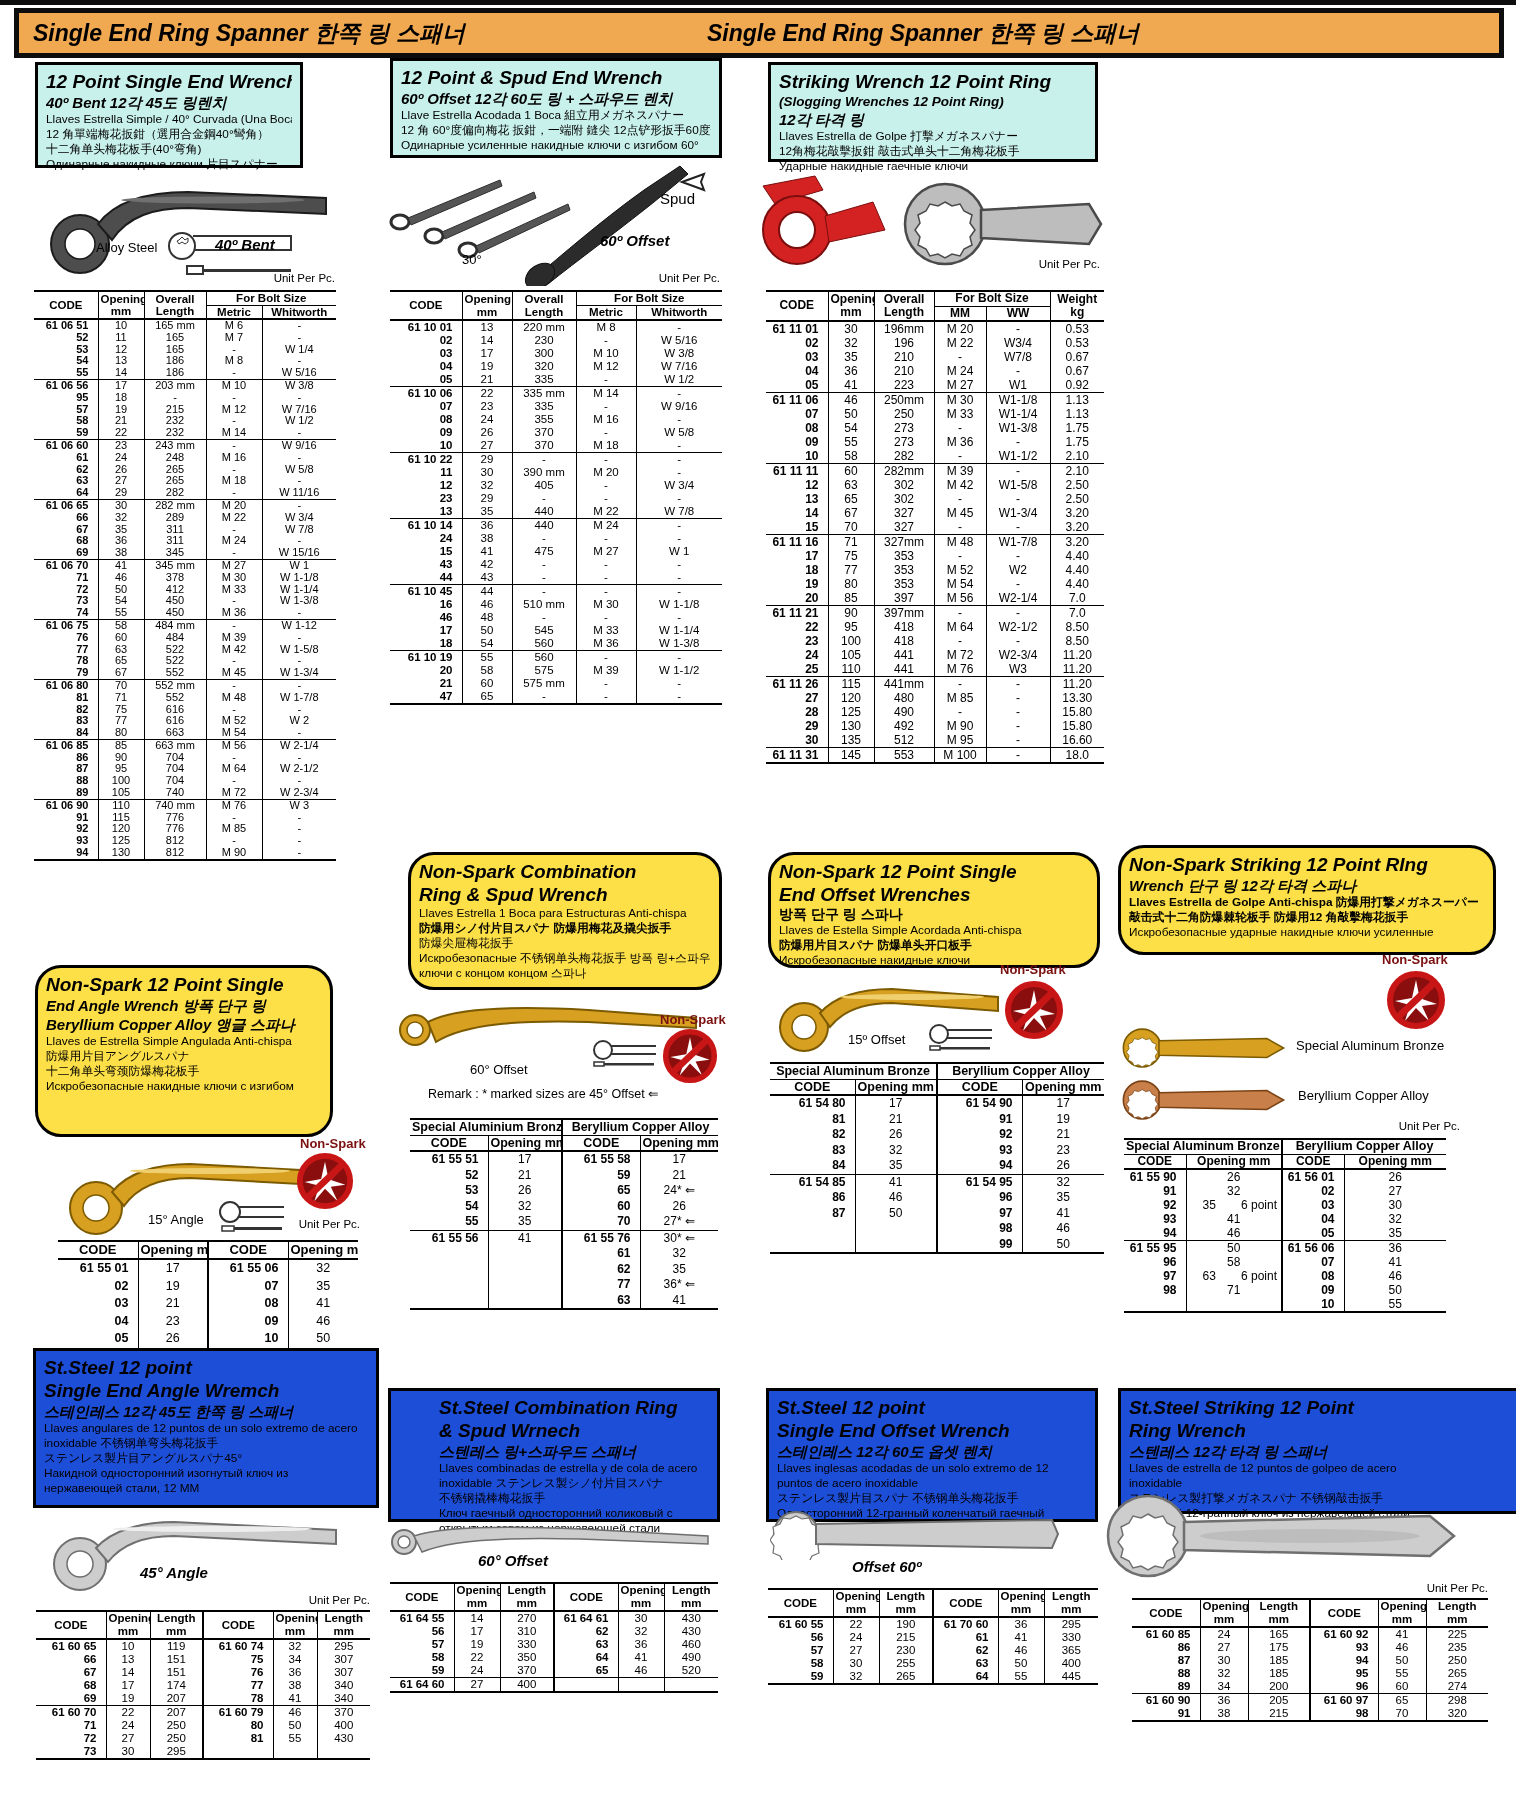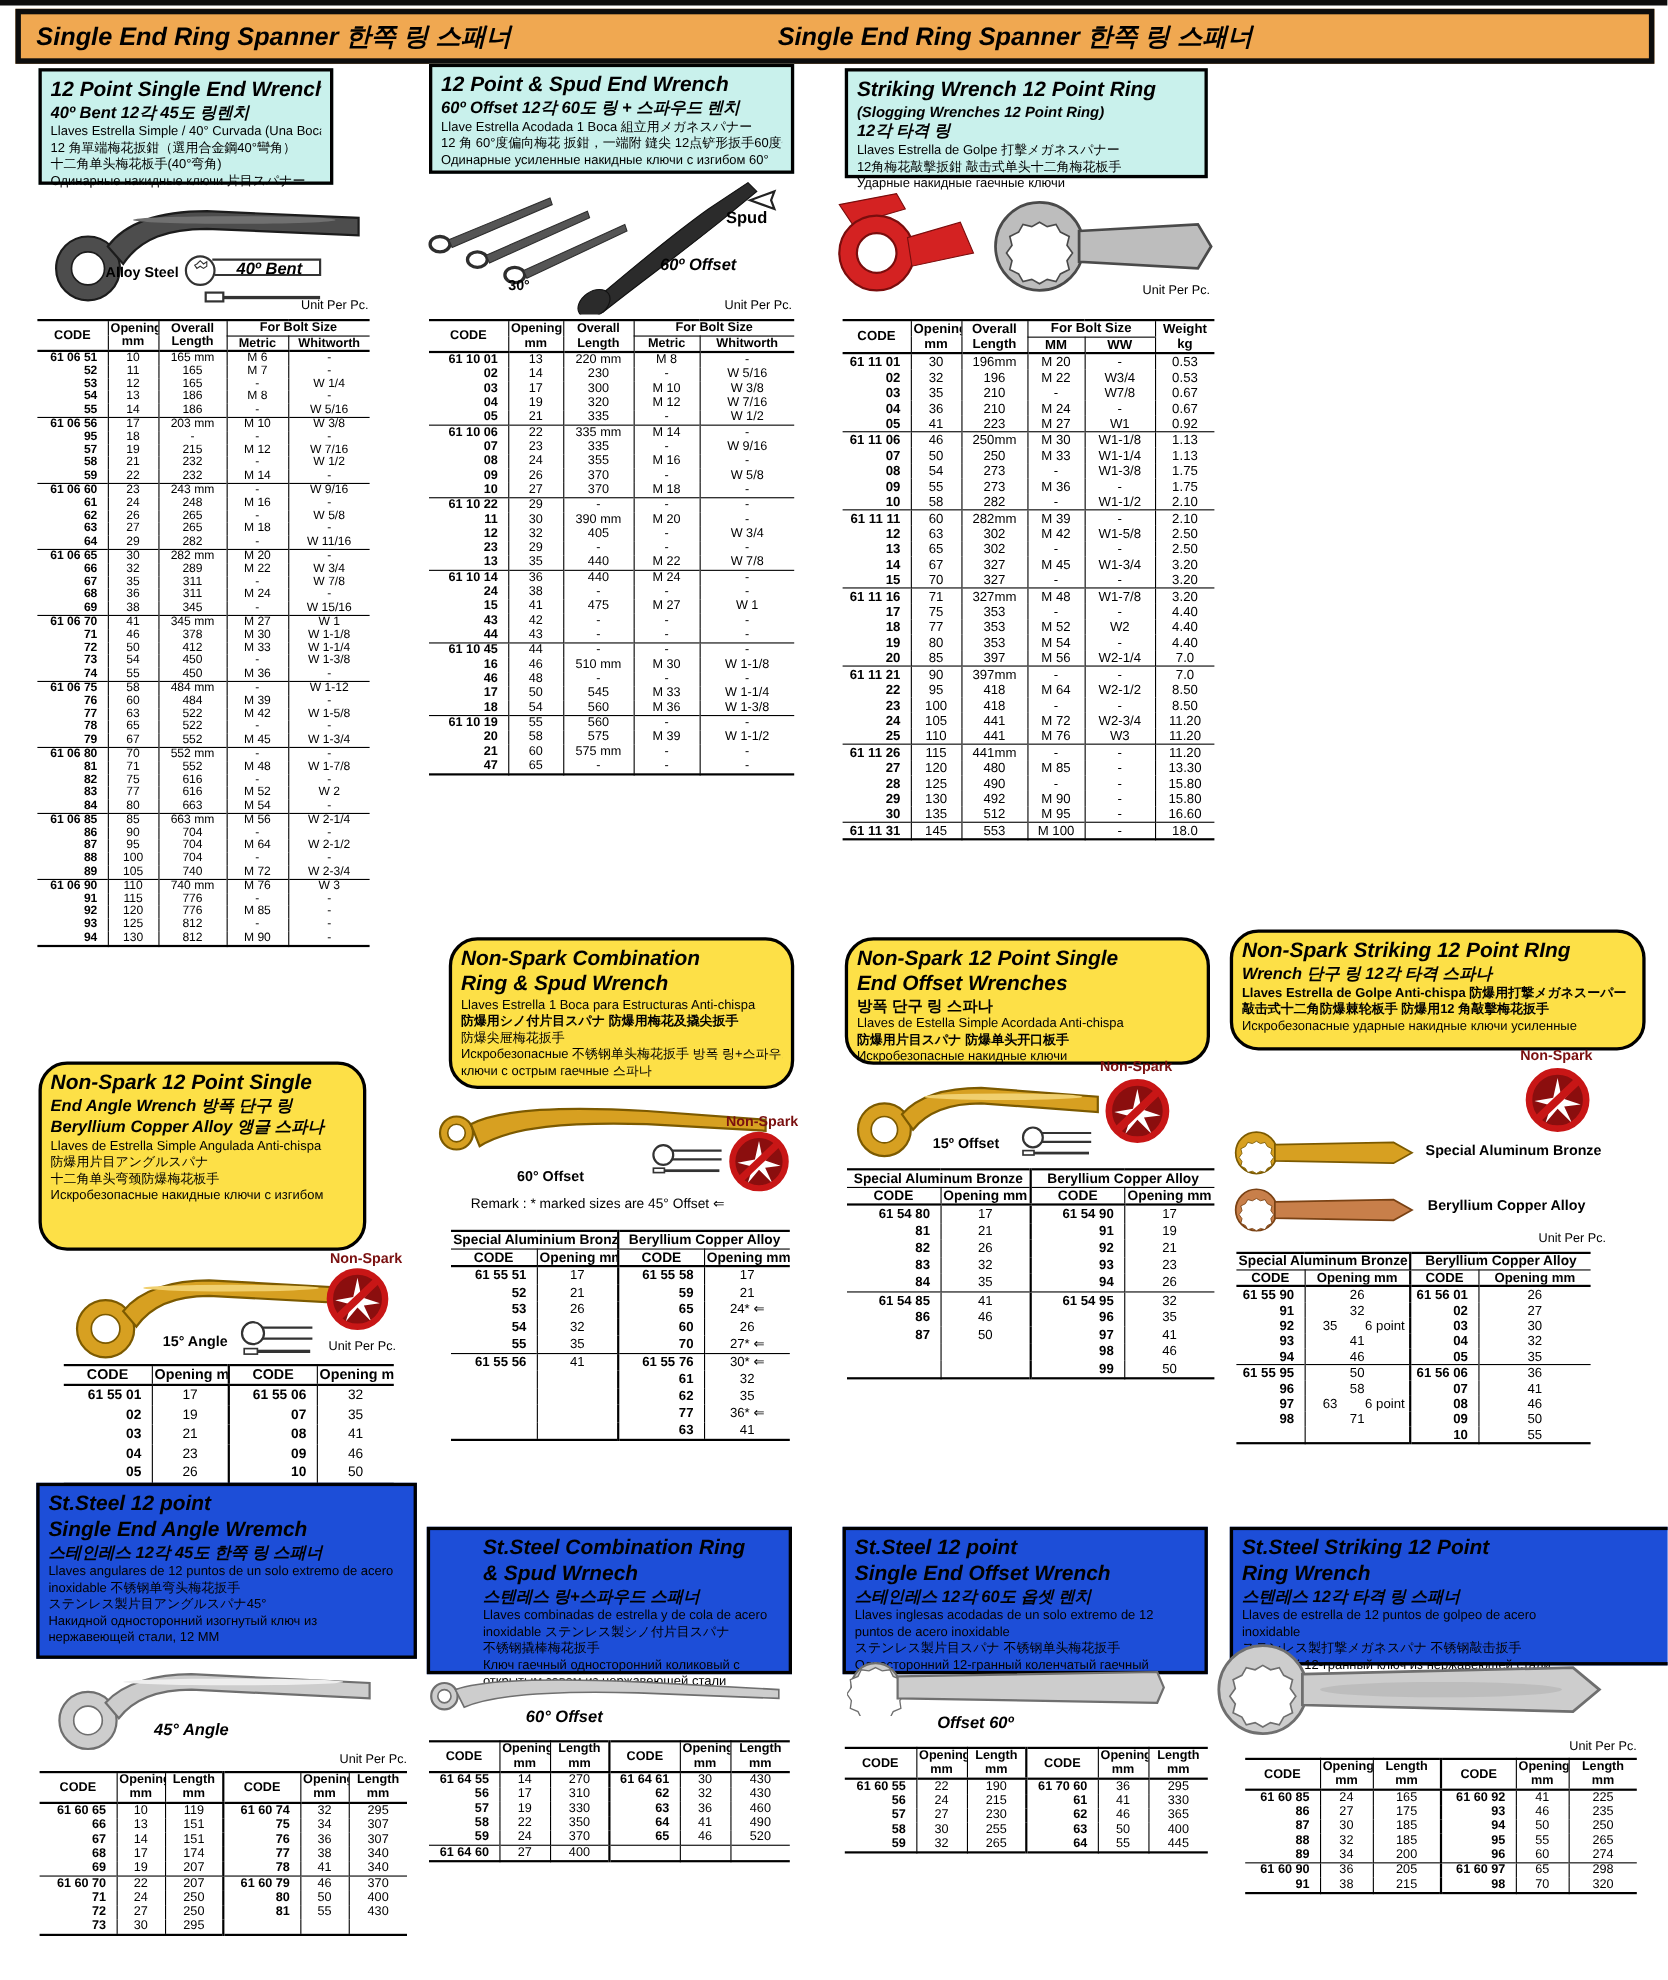--- a/index.html
+++ b/index.html
@@ -20,21 +20,21 @@
   .hl{white-space:nowrap;overflow:hidden;}
   .hl.big{font-size:19px;font-weight:bold;font-style:italic;line-height:23px;}
   .hl.mid{font-size:15px;font-weight:bold;font-style:italic;line-height:19px;}
   .hl.mid2{font-size:13.5px;font-weight:bold;font-style:italic;line-height:17px;}
   .hl.bold{font-size:11.8px;font-weight:bold;line-height:15px;}
   .hl.plain{font-size:11.8px;line-height:15px;}
   .hl.kr{font-size:14px;font-weight:bold;line-height:17px;text-align:left;}
   
   .cap{font-size:12px;white-space:nowrap;}
   .cap.bi{font-weight:bold;font-style:italic;font-size:15px;}
-  .cap.bsm{font-weight:bold;font-size:13px;}
+  .cap.bsm{font-weight:normal;font-size:13px;}
   .unit{font-size:11.5px;text-align:right;white-space:nowrap;}
   .nslabel{color:#7a1010;font-weight:bold;font-size:13px;white-space:nowrap;}
   
   table.cat{border-collapse:collapse;table-layout:fixed;width:100%;
     border-top:2px solid #000;border-bottom:2px solid #000;}
   .cat th,.cat td{padding:0 2px;text-align:center;font-weight:normal;overflow:hidden;white-space:nowrap;}
   .cat th{font-weight:bold;}
   .cat thead th{border-bottom:2px solid #000;}
   .cat th.bolt{border-bottom:1px solid #000;}
   .cat .v{border-left:1px solid #000;}
@@ -1068,21 +1068,21 @@
     </table>
   </div>
 
 <div class="abs hbox green" style="left:408px;top:852px;width:314px;height:138px;">
     <div class="hl big">Non-Spark Combination</div>
     <div class="hl big">Ring &amp; Spud Wrench</div>
     <div class="hl plain">Llaves Estrella 1 Boca para Estructuras Anti-chispa</div>
     <div class="hl bold">防爆用シノ付片目スパナ  防爆用梅花及撬尖扳手</div>
     <div class="hl plain">防爆尖屉梅花扳手</div>
     <div class="hl plain">Искробезопасные 不锈钢单头梅花扳手  방폭 링+스파우드</div>
-    <div class="hl plain">ключи с острым гаечные                  스파나</div>
+    <div class="hl plain">ключи с концом концом                  스파나</div>
   </div>
 <div class="abs" style="left:398px;top:998px;width:300px;height:52px;">
   <svg width="300" height="52" viewBox="0 0 300 52">
     <circle cx="17" cy="32" r="15" fill="#d7a021" stroke="#7c5a00" stroke-width="2"></circle>
     <circle cx="17" cy="32" r="8" fill="#fff" stroke="#7c5a00" stroke-width="1.5"></circle>
     <path d="M30,24 C56,10 120,8 190,12 L298,20 L298,30 L190,24 C120,22 66,26 38,44 Z" fill="#d7a021" stroke="#7c5a00" stroke-width="2"></path>
   </svg>
 </div>
 <div class="abs" style="left:592px;top:1038px;width:66px;height:30px;">
   <svg width="66" height="30" viewBox="0 0 66 30">

